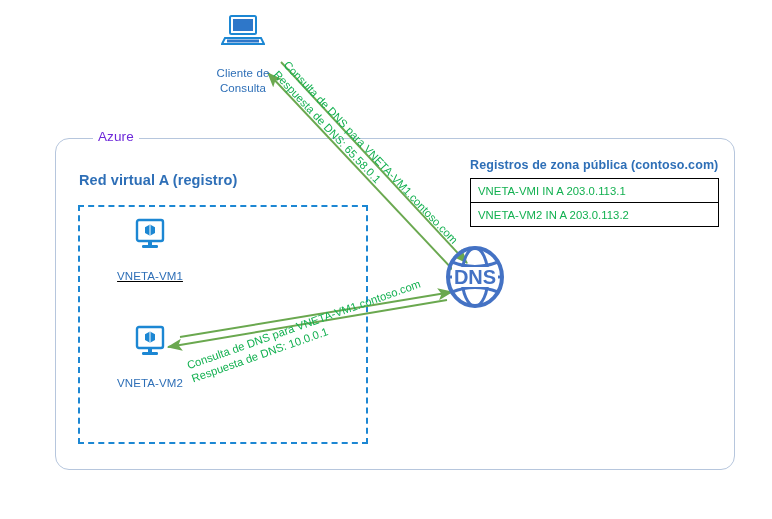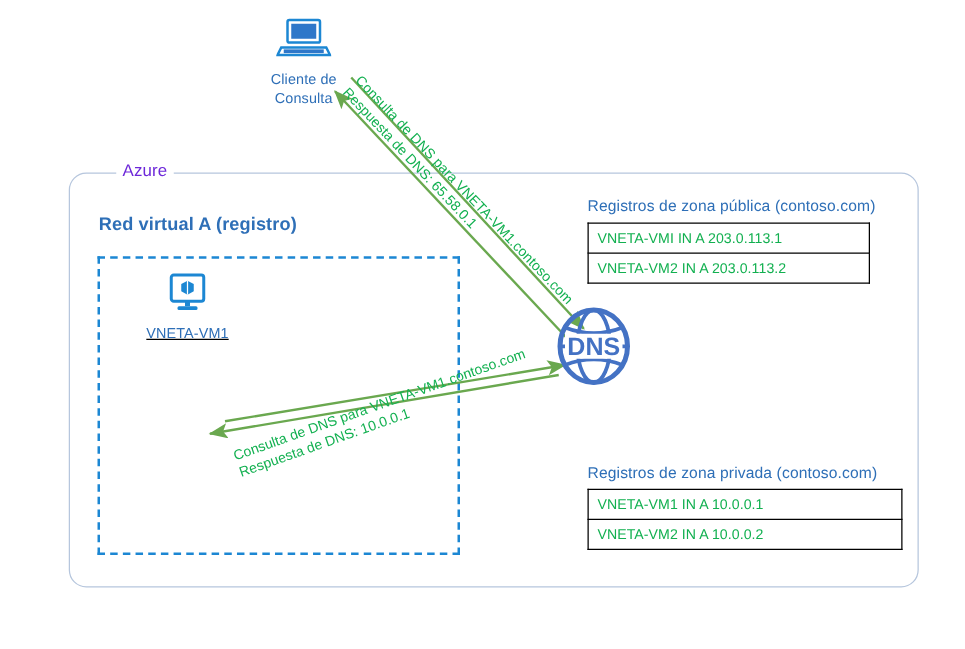--- a/index.html
+++ b/index.html
@@ -70,21 +70,21 @@
 
   
   .node {
     position: absolute;
     text-align: center;
   }
   .node .node-label {
     color: #2e6fb7;
     font-size: 11.5px;
     white-space: nowrap;
-    margin-top: 4px;
+    margin-top: 14px;
     letter-spacing: 0.1px;
   }
   .node-client .node-label {
     line-height: 14.5px;
   }
 
   #node-client { left: 188px; top: 14px; width: 110px; }
   #node-vm1    { left: 95px;  top: 218px; width: 110px; text-decoration: underline; }
   #node-vm2    { left: 95px;  top: 325px; width: 110px; }
   #node-dns    { left: 440px; top: 242px; width: 70px; }
@@ -92,37 +92,38 @@
   .icon-wrap { display: block; margin: 0 auto; }
 
   
   .zone-panel { position: absolute; }
   .zone-title {
     color: #2e6fb7;
     font-size: 12.5px;
     margin-bottom: 6px;
     white-space: nowrap;
     letter-spacing: 0.1px;
+    font-weight: bold;
   }
   .zone-table {
     border-collapse: collapse;
     table-layout: fixed;
   }
   .zone-table td {
     border: 1.3px solid #000000;
     color: #12b050;
     font-size: 11.3px;
     padding: 4px 7px;
     height: 15px;
     white-space: nowrap;
     background: #ffffff;
     letter-spacing: 0.05px;
   }
   #zone-public  { left: 470px; top: 158px; }
-  #zone-public .zone-table { width: 226px; }
+  #zone-public .zone-table { width: 249px; }
   #zone-private { left: 470px; top: 371px; }
   #zone-private .zone-table { width: 252px; }
 
   
   .arrow-caption {
     position: absolute;
     color: #12b050;
     font-size: 11.2px;
     line-height: 14px;
     white-space: nowrap;
@@ -204,20 +205,32 @@
         <rect x="4" y="2" width="26" height="21" rx="2" fill="none" stroke="#1c87d3" stroke-width="2.4"></rect>
         <path d="M17 6.5 L22 9.2 L22 15 L17 17.8 L12 15 L12 9.2 Z" fill="#1c87d3"></path>
         <path d="M17 6.5 L17 17.8" stroke="#ffffff" stroke-width="1"></path>
         <rect x="15" y="23" width="4" height="4" fill="#1c87d3"></rect>
         <rect x="9" y="27" width="16" height="3" rx="1.2" fill="#1c87d3"></rect>
       </svg>
     </span>
     <div class="node-label">VNETA-VM1</div>
   </div>
 
+  <div class="node" id="node-vm2">
+    <span class="icon-wrap">
+      <svg width="34" height="34" viewBox="0 0 34 34" xmlns="http://www.w3.org/2000/svg">
+        <rect x="4" y="2" width="26" height="21" rx="2" fill="none" stroke="#1c87d3" stroke-width="2.4"></rect>
+        <path d="M17 6.5 L22 9.2 L22 15 L17 17.8 L12 15 L12 9.2 Z" fill="#1c87d3"></path>
+        <path d="M17 6.5 L17 17.8" stroke="#ffffff" stroke-width="1"></path>
+        <rect x="15" y="23" width="4" height="4" fill="#1c87d3"></rect>
+        <rect x="9" y="27" width="16" height="3" rx="1.2" fill="#1c87d3"></rect>
+      </svg>
+    </span>
+    <div class="node-label">VNETA-VM2</div>
+  </div>
 
   <div class="node" id="node-dns">
     <span class="icon-wrap">
       <svg width="70" height="70" viewBox="0 0 70 70" xmlns="http://www.w3.org/2000/svg">
         <ellipse cx="35" cy="35" rx="27" ry="29" fill="none" stroke="#4472c4" stroke-width="4"></ellipse>
         <ellipse cx="35" cy="35" rx="13" ry="29" fill="none" stroke="#4472c4" stroke-width="3"></ellipse>
         <line x1="8" y1="35" x2="62" y2="35" stroke="#4472c4" stroke-width="3"></line>
         <path d="M12 20 Q35 29 58 20" fill="none" stroke="#4472c4" stroke-width="3"></path>
         <path d="M12 50 Q35 41 58 50" fill="none" stroke="#4472c4" stroke-width="3"></path>
         <rect x="12" y="25" width="46" height="20" fill="#ffffff"></rect>
@@ -233,27 +246,14 @@
         <tr>
           <td>VNETA-VMI IN A 203.0.113.1</td>
         </tr>
         <tr>
           <td>VNETA-VM2 IN A 203.0.113.2</td>
         </tr>
       </tbody>
     </table>
   </div>
 
-  <div class="zone-panel" id="zone-private">
-    <div class="zone-title">Registros de zona privada (contoso.com)</div>
-    <table class="zone-table">
-      <tbody>
-        <tr>
-          <td>VNETA-VM1 IN A 10.0.0.1</td>
-        </tr>
-        <tr>
-          <td>VNETA-VM2 IN A 10.0.0.2</td>
-        </tr>
-      </tbody>
-    </table>
-  </div>
 
 </div>
 
 </body></html>

